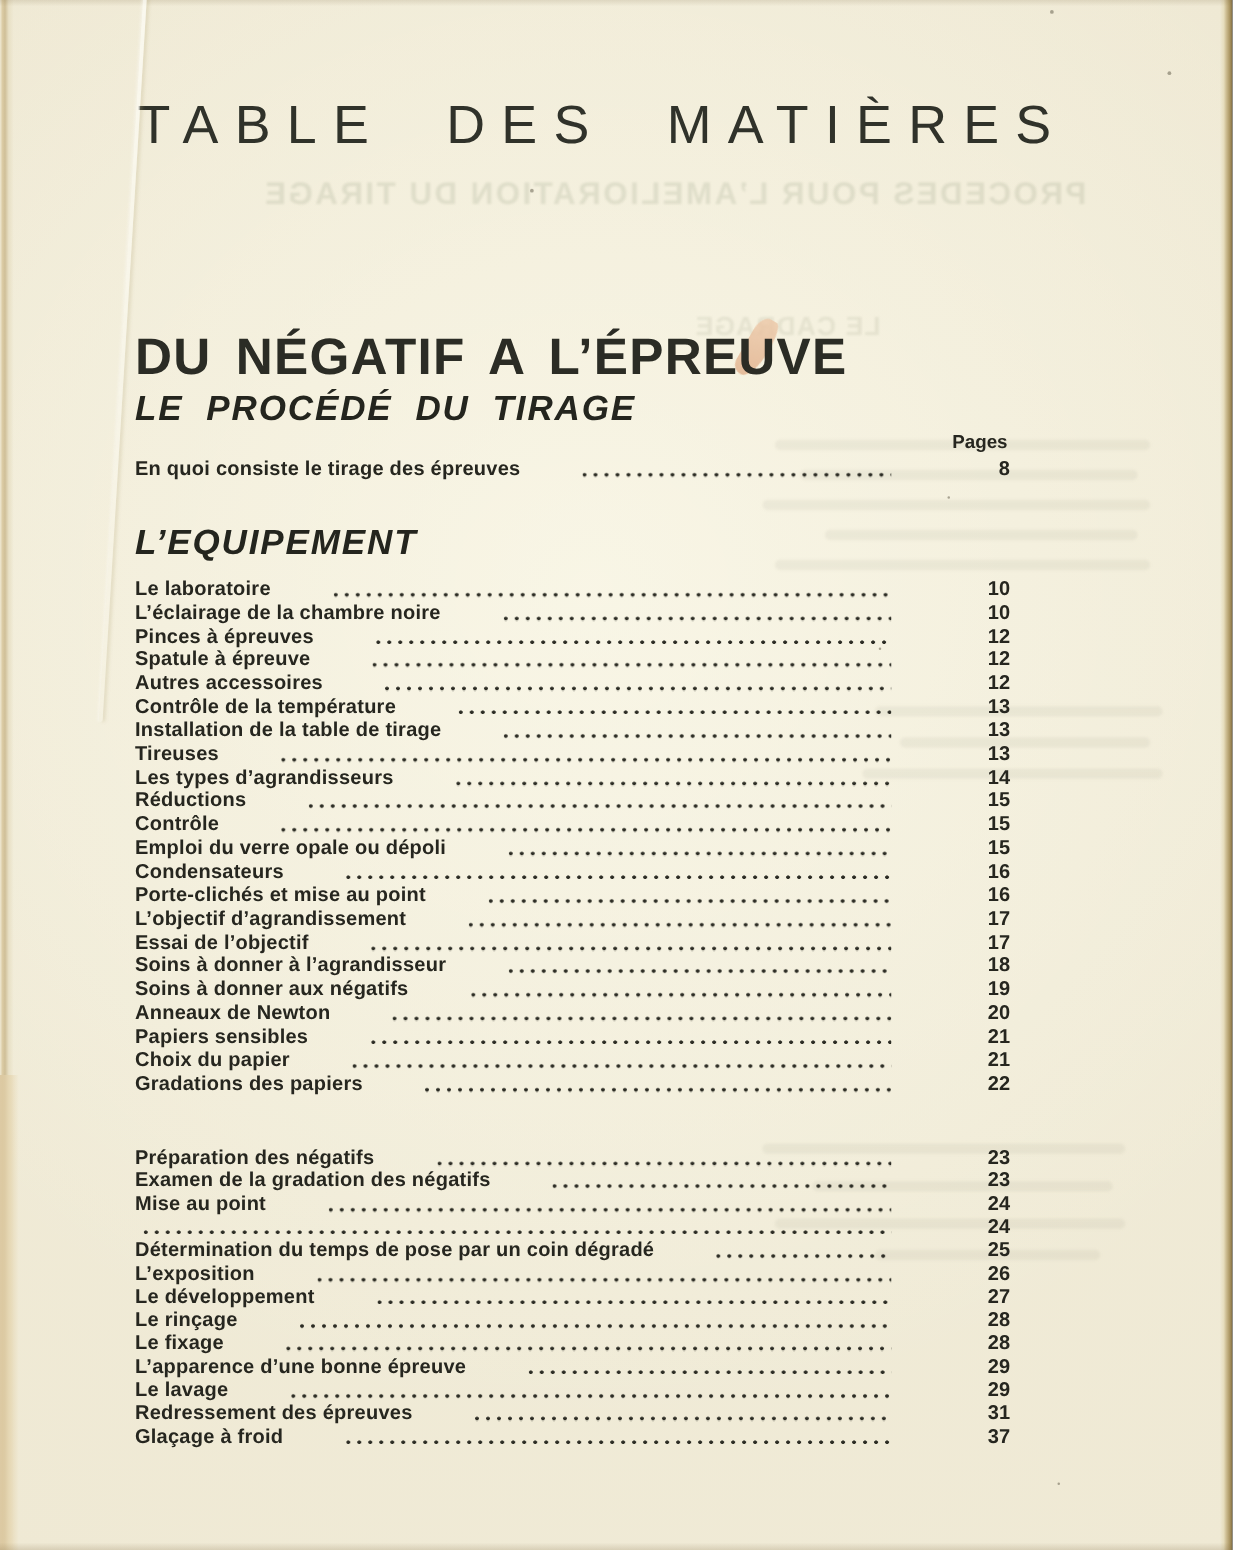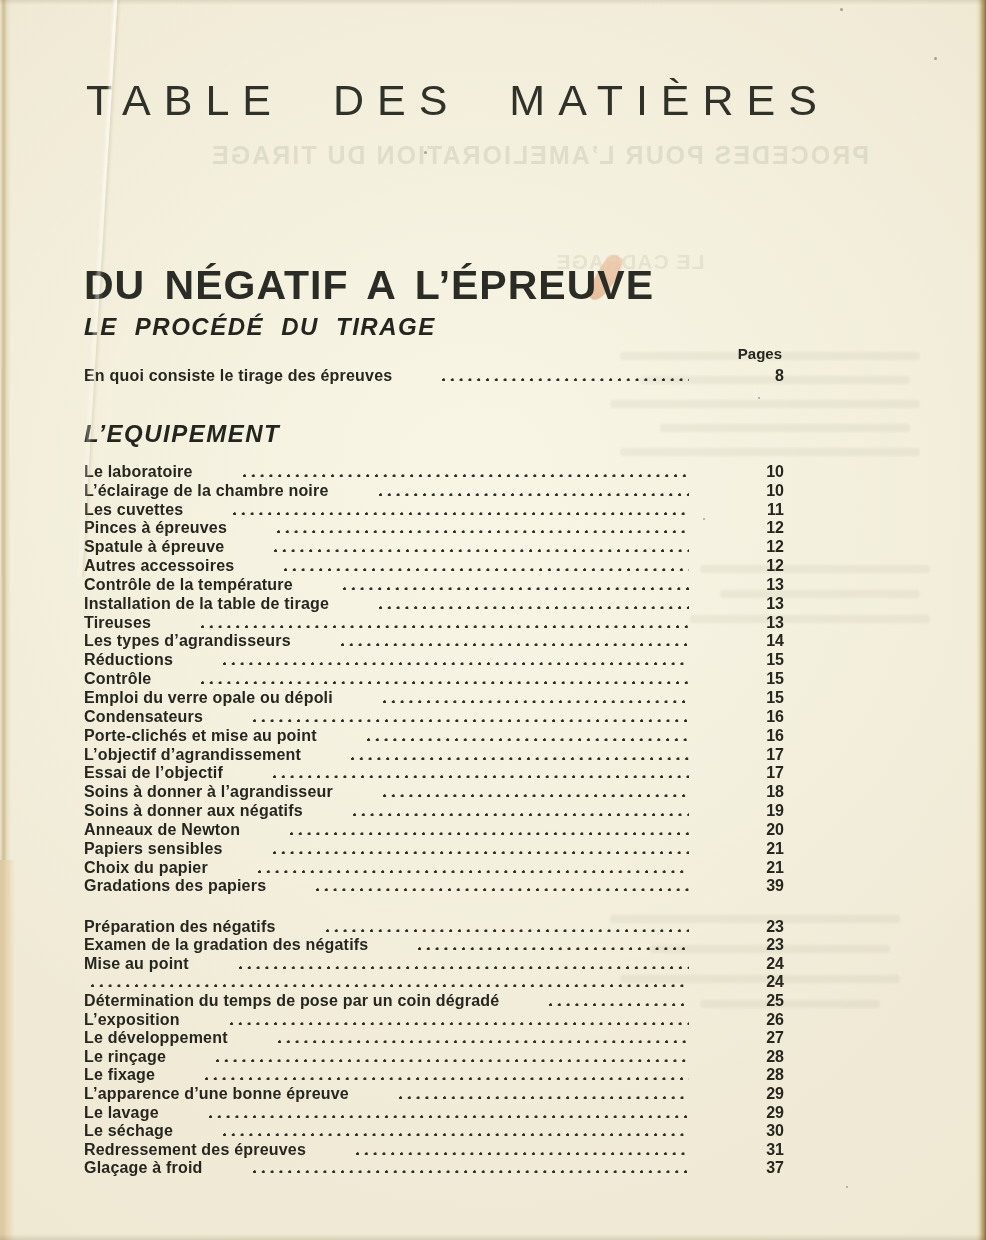--- a/index.html
+++ b/index.html
@@ -31,28 +31,28 @@
     color:rgba(120,130,100,.16);filter:blur(.7px);white-space:nowrap;}
   .ghost1{top:141px;left:283px;width:586px;font-size:25px;letter-spacing:2px;text-align:center;}
   .ghost2{top:250px;left:520px;width:220px;font-size:21px;letter-spacing:1px;text-align:center;color:rgba(120,130,100,.13);}
   .ghost-bar{position:absolute;height:8px;border-radius:4px;background:rgba(110,115,85,.08);filter:blur(1.2px);}
   
   .stain{position:absolute;top:253px;left:596px;width:19px;height:50px;opacity:.8;
     background:linear-gradient(160deg,#eeca aa,#e0ae89);background:linear-gradient(160deg,#eecaaa,#e0ae89);
     border-radius:60% 40% 75% 65%/40% 60% 75% 25%;transform:rotate(30deg);filter:blur(.6px);}
   .speck{position:absolute;width:3px;height:3px;border-radius:50%;background:#6a6552;opacity:.55;}
   
-  .content{position:absolute;left:84px;top:0;width:700px;height:100%;}
+  .content{position:absolute;left:108px;top:0;width:700px;height:100%;}
   .page-title{position:absolute;top:76px;left:2px;margin:0;font-size:43px;font-weight:400;
     letter-spacing:13px;word-spacing:24px;color:#30322a;white-space:nowrap;}
   .page-subtitle{position:absolute;top:246px;left:0;width:100%;text-align:left;
     font-size:41px;font-weight:bold;letter-spacing:1px;word-spacing:7px;color:#2b2c25;white-space:nowrap;margin-top:16px;}
   .pages-label{position:absolute;top:345px;right:2px;font-size:15px;font-weight:bold;}
   .toc-section{position:absolute;left:0;right:0;}
-  .toc-section h2{margin:0;font-size:24px;font-style:italic;font-weight:bold;
+  .toc-section h2{margin:0;font-size:28px;font-style:italic;font-weight:bold;
     letter-spacing:1.5px;word-spacing:9px;color:#24251e;white-space:nowrap;line-height:28px;}
   .sec-0{top:313px;}  .sec-0 .toc-list{margin-top:25px;}
   .sec-1{top:420px;}  .sec-1 .toc-list{margin-top:14px;}
   .sec-2{top:906px;}  .sec-2 .toc-list{margin-top:11px;}
   .row{display:flex;align-items:flex-end;height:18.85px;font-size:16px;font-weight:bold;color:#26261f;gap:43px;}
   .sec-0 .row{height:19px;} .sec-2 .row{height:18.6px;}
   .row .lbl{white-space:nowrap;letter-spacing:.2px;}
   .row .leader{flex:1;align-self:flex-end;height:4px;margin:0 8px 3px 7px;
     background-image:radial-gradient(circle at 1.6px 1.8px,#2c2c24 1.25px,rgba(0,0,0,0) 1.7px);
     background-size:8.8px 4px;background-repeat:repeat-x;}
@@ -109,25 +109,20 @@
               <span class="lbl">Le laboratoire</span>
               <span class="leader"></span>
               <span class="pg">10</span>
             </div>
             <div class="row">
               <span class="lbl">L’éclairage de la chambre noire</span>
               <span class="leader"></span>
               <span class="pg">10</span>
             </div>
             <div class="row">
-              <span class="lbl">Les cuvettes</span>
-              <span class="leader"></span>
-              <span class="pg">11</span>
-            </div>
-            <div class="row">
               <span class="lbl">Pinces à épreuves</span>
               <span class="leader"></span>
               <span class="pg">12</span>
             </div>
             <div class="row">
               <span class="lbl">Spatule à épreuve</span>
               <span class="leader"></span>
               <span class="pg">12</span>
             </div>
             <div class="row">
@@ -211,21 +206,21 @@
               <span class="pg">21</span>
             </div>
             <div class="row">
               <span class="lbl">Choix du papier</span>
               <span class="leader"></span>
               <span class="pg">21</span>
             </div>
             <div class="row">
               <span class="lbl">Gradations des papiers</span>
               <span class="leader"></span>
-              <span class="pg">39</span>
+              <span class="pg">22</span>
             </div>
           </div>
         </section>
         <section class="toc-section sec-2">
           <div class="toc-list">
             <div class="row">
               <span class="lbl">Préparation des négatifs</span>
               <span class="leader"></span>
               <span class="pg">23</span>
             </div>
@@ -270,25 +265,20 @@
             </div>
             <div class="row">
               <span class="lbl">L’apparence d’une bonne épreuve</span>
               <span class="leader"></span>
               <span class="pg">29</span>
             </div>
             <div class="row">
               <span class="lbl">Le lavage</span>
               <span class="leader"></span>
               <span class="pg">29</span>
-            </div>
-            <div class="row">
-              <span class="lbl">Le séchage</span>
-              <span class="leader"></span>
-              <span class="pg">30</span>
             </div>
             <div class="row">
               <span class="lbl">Redressement des épreuves</span>
               <span class="leader"></span>
               <span class="pg">31</span>
             </div>
             <div class="row">
               <span class="lbl">Glaçage à froid</span>
               <span class="leader"></span>
               <span class="pg">37</span>

